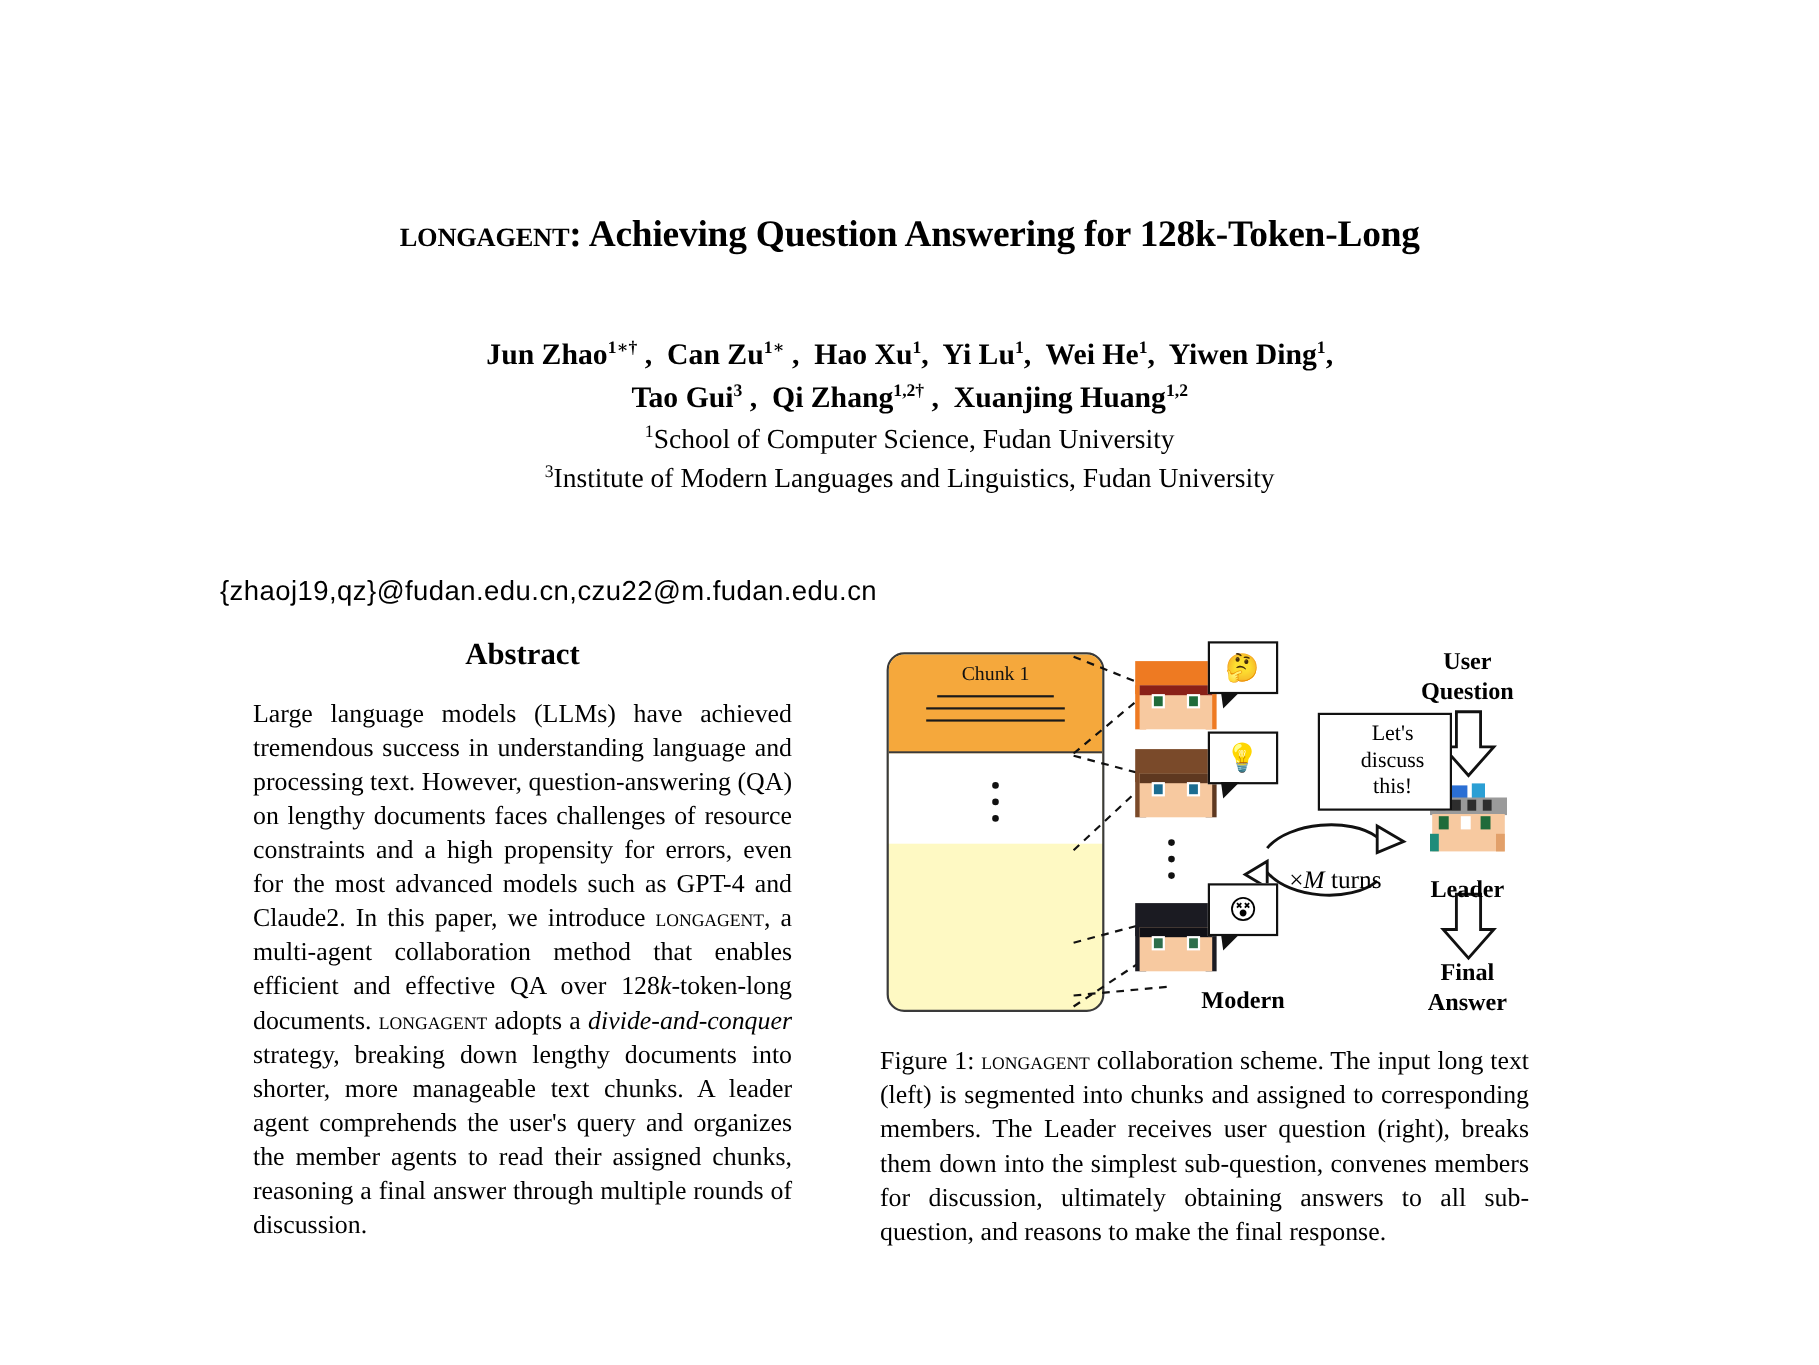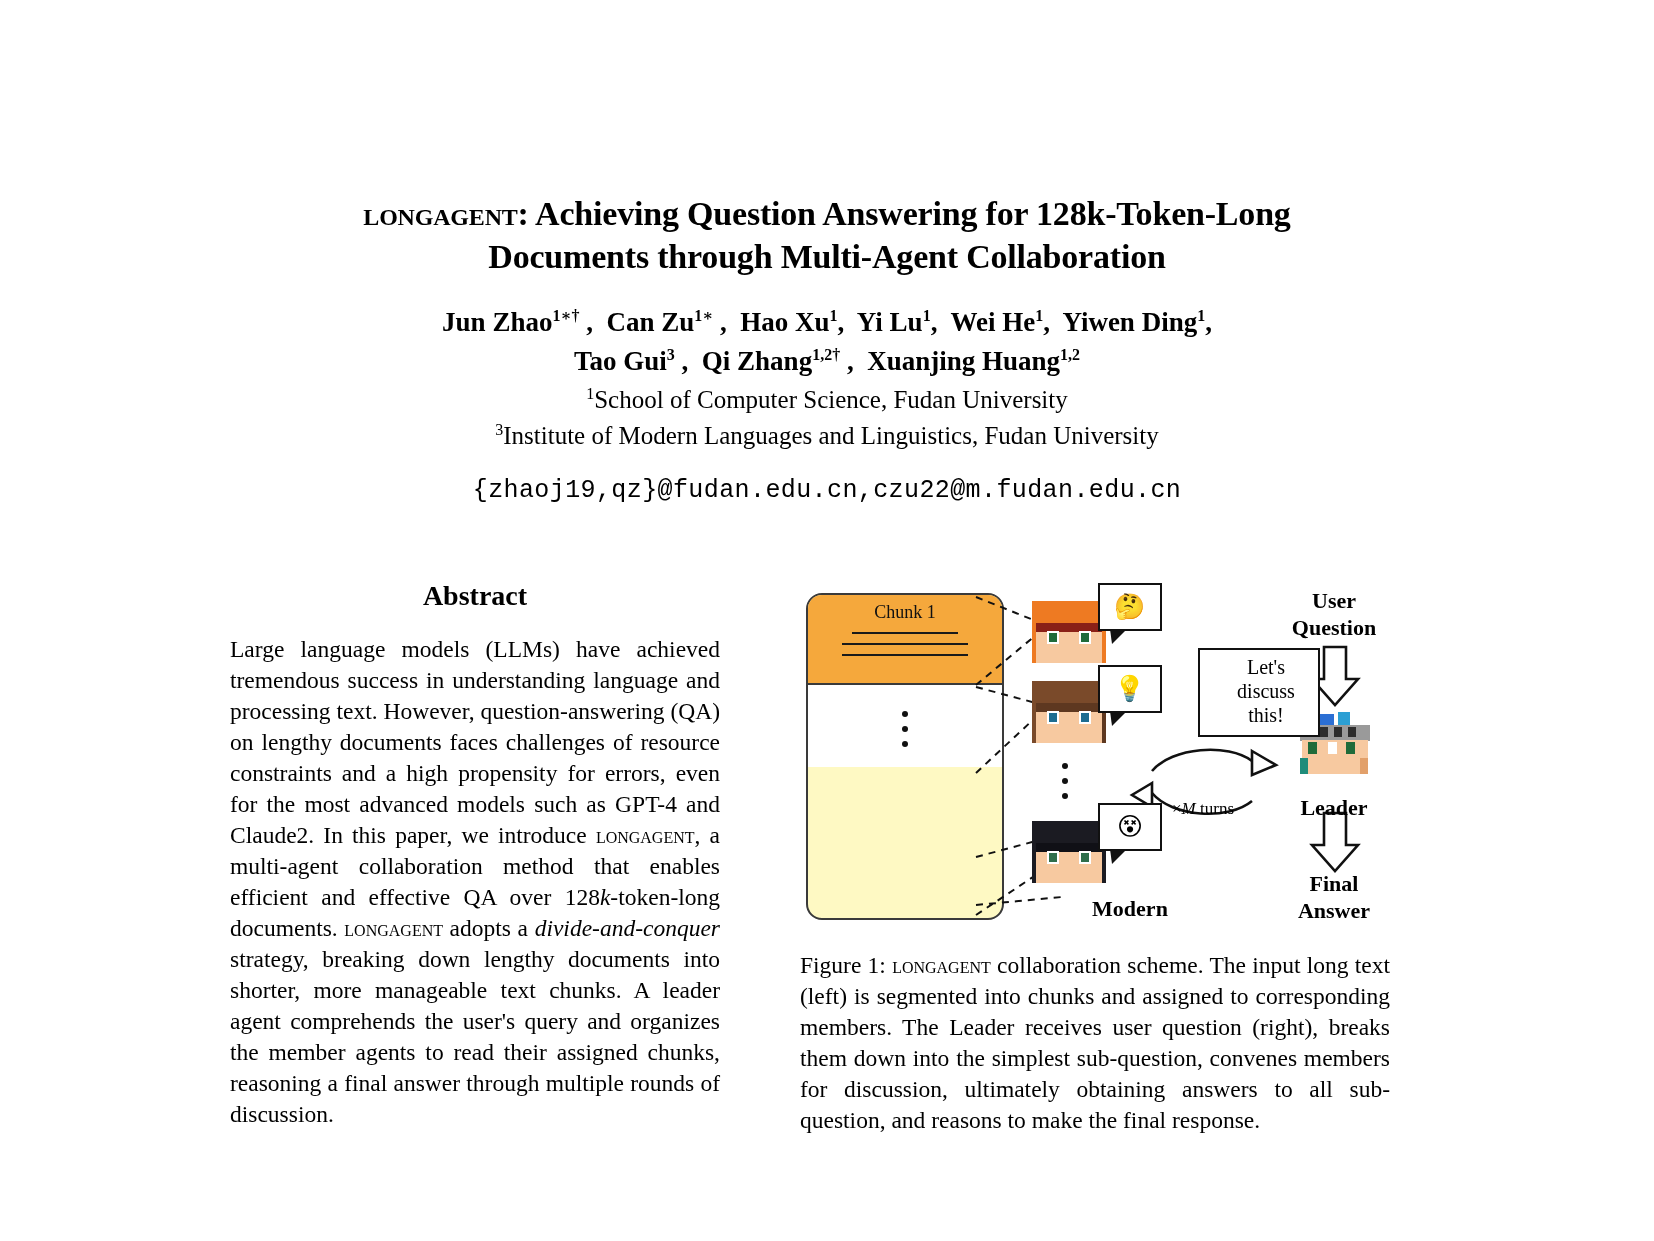--- a/index.html
+++ b/index.html
@@ -72,24 +72,23 @@
     line-height: 36px;
   }
   .affils sup {
     font-size: 16px;
     vertical-align: super;
     line-height: 0;
   }
   .emails {
     position: absolute;
     left: 200px;
-    top: 476px;
+    top: 523px;
     width: 1254px;
-    text-align: center;
-    font-family: Liberation Mono, monospace;
+    font-family: Liberation Sans, sans-serif;
     font-size: 25px;
     letter-spacing: 0.4px;
   }
 
   
   .col-left {
     position: absolute;
     left: 230px;
     top: 580px;
     width: 490px;
@@ -305,22 +304,22 @@
     text-align: center;
   }
   .lbl-user     { left: 478px; top: 12px;  width: 112px; }
   .lbl-leader   { left: 478px; top: 207px; width: 112px; margin-top: 12px; }
   .lbl-final    { left: 478px; top: 295px; width: 112px; }
   .lbl-members  { left: 262px; top: 320px; width: 136px; }
 
   .turns-label {
     position: absolute;
     left: 372px;
-    top: 224px;
-    font-size: 17px;
+    top: 212px;
+    font-size: 23px;
   }
   .turns-label .mit { font-style: italic; }
 
   
   .leader-av {
     position: absolute;
     left: 498px;
     top: 137px;
     width: 74px;
     height: 66px;
@@ -337,21 +336,20 @@
     text-align: justify;
   }
 </style>
 </head>
 <body>
 
 <div class="page">
 
   <div class="title-block">
     <div class="title-line"><span class="sc">LongAgent</span><span>: Achieving Question Answering for 128k-Token-Long</span></div>
-    <div class="title-line">Documents through Multi-Agent Collaboration</div>
   </div>
 
   <div class="authors">
     <div>
       <span><span>Jun Zhao</span><sup>1∗†</sup></span> ,&nbsp;
       <span><span>Can Zu</span><sup>1∗</sup></span> ,&nbsp;
       <span><span>Hao Xu</span><sup>1</sup></span>,&nbsp;
       <span><span>Yi Lu</span><sup>1</sup></span>,&nbsp;
       <span><span>Wei He</span><sup>1</sup></span>,&nbsp;
       <span><span>Yiwen Ding</span><sup>1</sup></span>,

